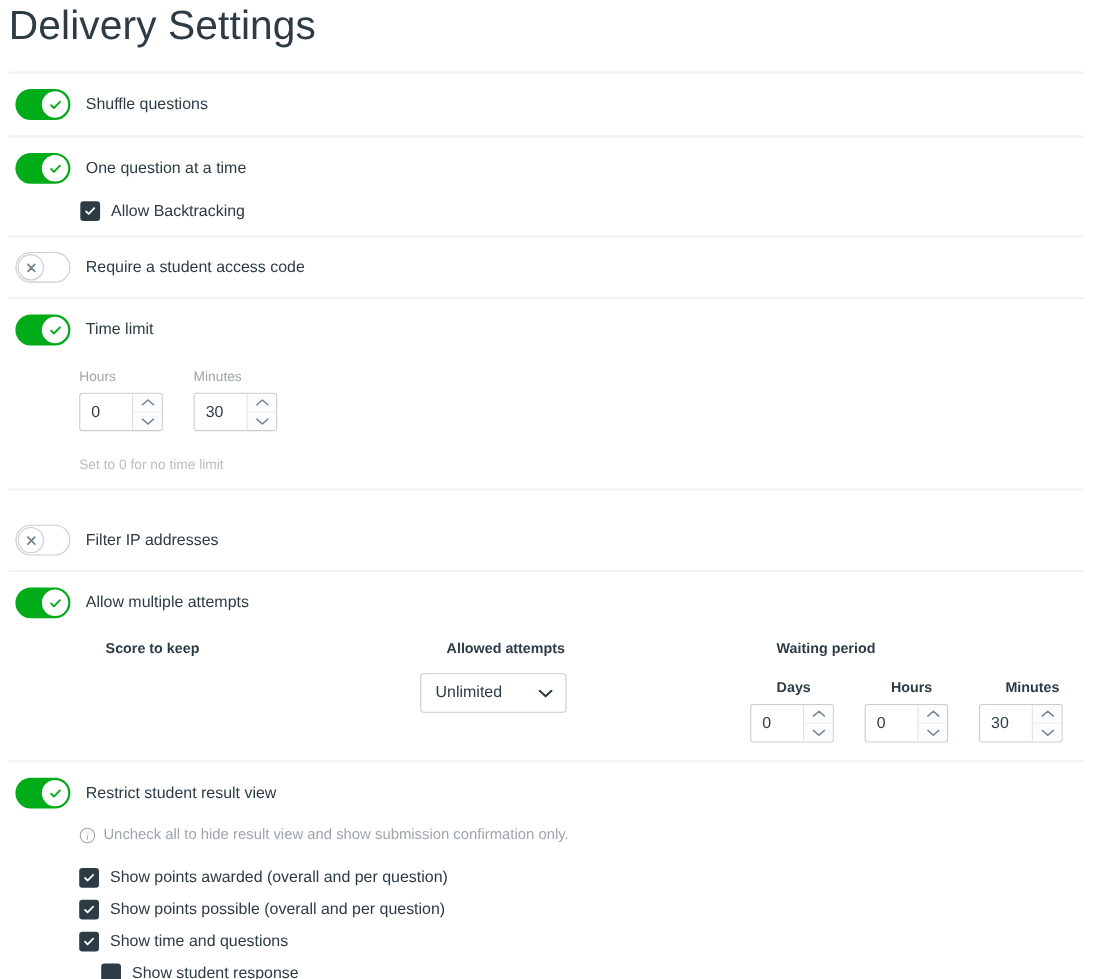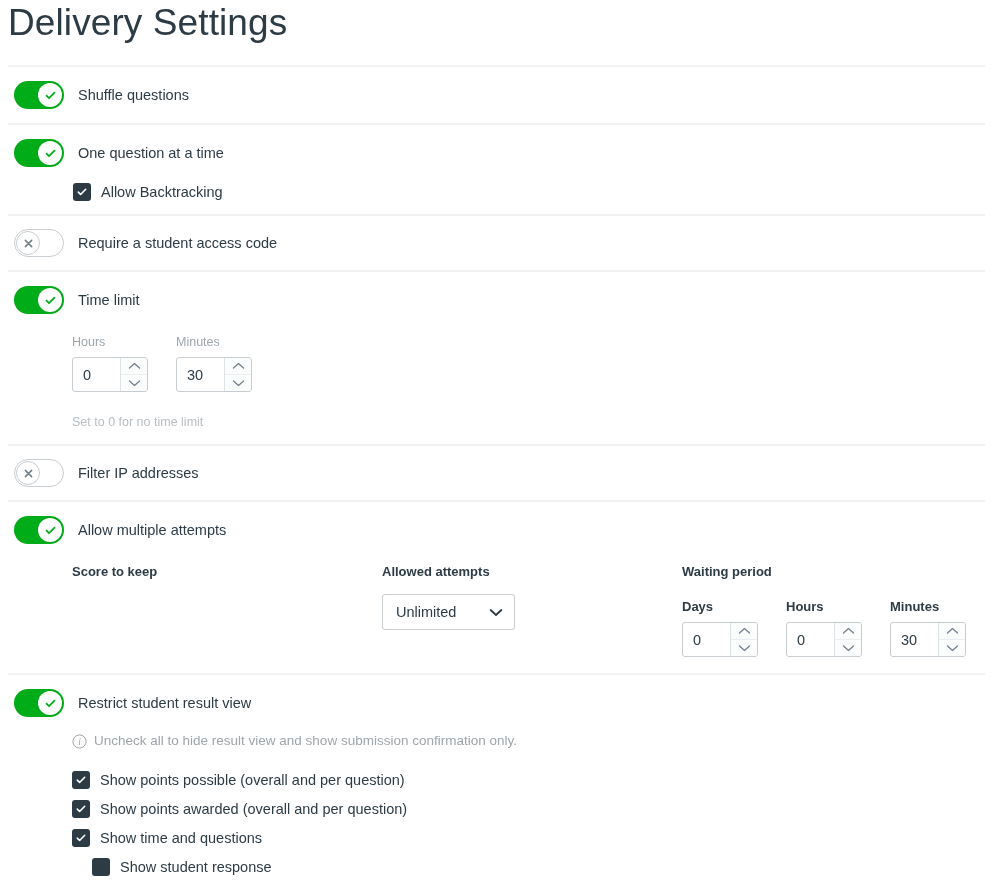--- a/index.html
+++ b/index.html
@@ -93,20 +93,21 @@
     color: #9ea6ac;
     line-height: 16px;
     margin-bottom: 7px;
   }
   .field-label-bold {
     font-size: 13px;
     font-weight: bold;
     color: #2d3b45;
     line-height: 16px;
     margin-bottom: 7px;
+    margin-left: 24px;
   }
   .stepper {
     display: flex;
     width: 76px; height: 35px;
     border: 1px solid #c7cdd1;
     border-radius: 3px;
     background: #ffffff;
     overflow: hidden;
   }
   .stepper .val {
@@ -274,21 +275,21 @@
           </div>
         </div>
       </div>
     </div>
 
     <div class="hint" style="margin:22px 0 0 58px;">Set to 0 for no time limit</div>
   </div>
 
   <div class="divider"></div>
 
-  <div class="row" style="padding:13px 0 13px 14px;">
+  <div class="row" style="padding:31px 0 13px 14px;">
     <div class="toggle-line">
       <div class="toggle off">
         <div class="knob">
           <svg width="11" height="11" viewBox="0 0 11 11">
               <path d="M2.4 2.4 L8.6 8.6 M8.6 2.4 L2.4 8.6" stroke="#73818c" stroke-width="1.6" stroke-linecap="round"></path>
             </svg>
         </div>
       </div>
       <div class="toggle-label">Filter IP addresses</div>
     </div>
@@ -409,29 +410,29 @@
       <span>Uncheck all to hide result view and show submission confirmation only.</span>
     </div>
 
     <div id="result-options" style="margin:20px 0 0 0;">
         <div class="cb-line" style="margin: 0px 0px 9px 58px;">
           <div class="cb checked">
             <svg width="12" height="12" viewBox="0 0 12 12">
               <path d="M2.3 6.1 L4.6 8.5 L9.7 3.3" stroke="#ffffff" stroke-width="1.6" fill="none" stroke-linecap="round" stroke-linejoin="round"></path>
             </svg>
           </div>
-          <div class="cb-label">Show points possible (overall and per question)</div>
+          <div class="cb-label">Show points awarded (overall and per question)</div>
         </div>
         <div class="cb-line" style="margin: 0px 0px 9px 58px;">
           <div class="cb checked">
             <svg width="12" height="12" viewBox="0 0 12 12">
               <path d="M2.3 6.1 L4.6 8.5 L9.7 3.3" stroke="#ffffff" stroke-width="1.6" fill="none" stroke-linecap="round" stroke-linejoin="round"></path>
             </svg>
           </div>
-          <div class="cb-label">Show points awarded (overall and per question)</div>
+          <div class="cb-label">Show points possible (overall and per question)</div>
         </div>
         <div class="cb-line" style="margin: 0px 0px 9px 58px;">
           <div class="cb checked">
             <svg width="12" height="12" viewBox="0 0 12 12">
               <path d="M2.3 6.1 L4.6 8.5 L9.7 3.3" stroke="#ffffff" stroke-width="1.6" fill="none" stroke-linecap="round" stroke-linejoin="round"></path>
             </svg>
           </div>
           <div class="cb-label">Show time and questions</div>
         </div>
         <div class="cb-line" style="margin: 0px 0px 9px 78px;">

